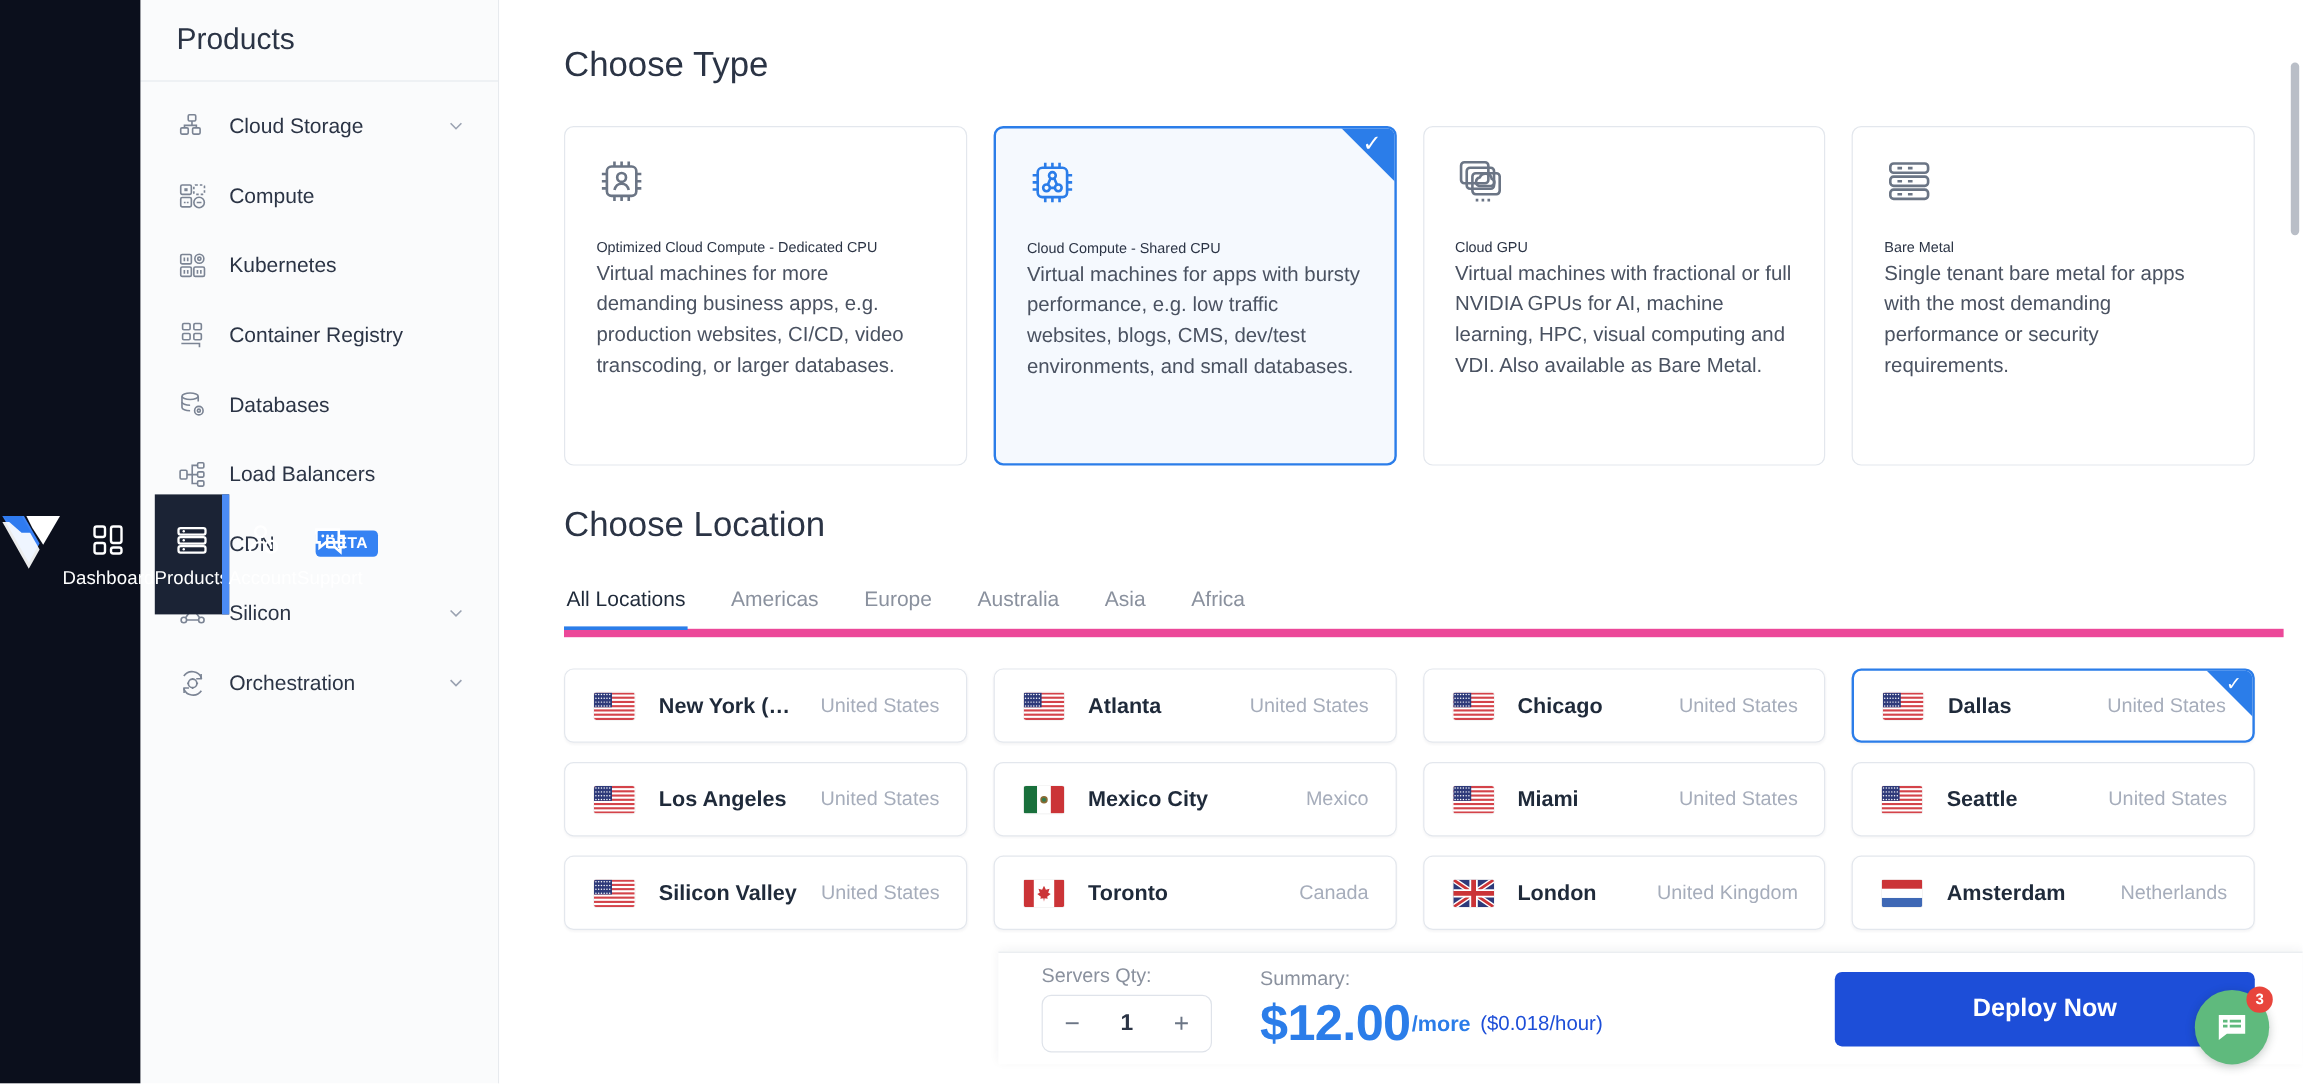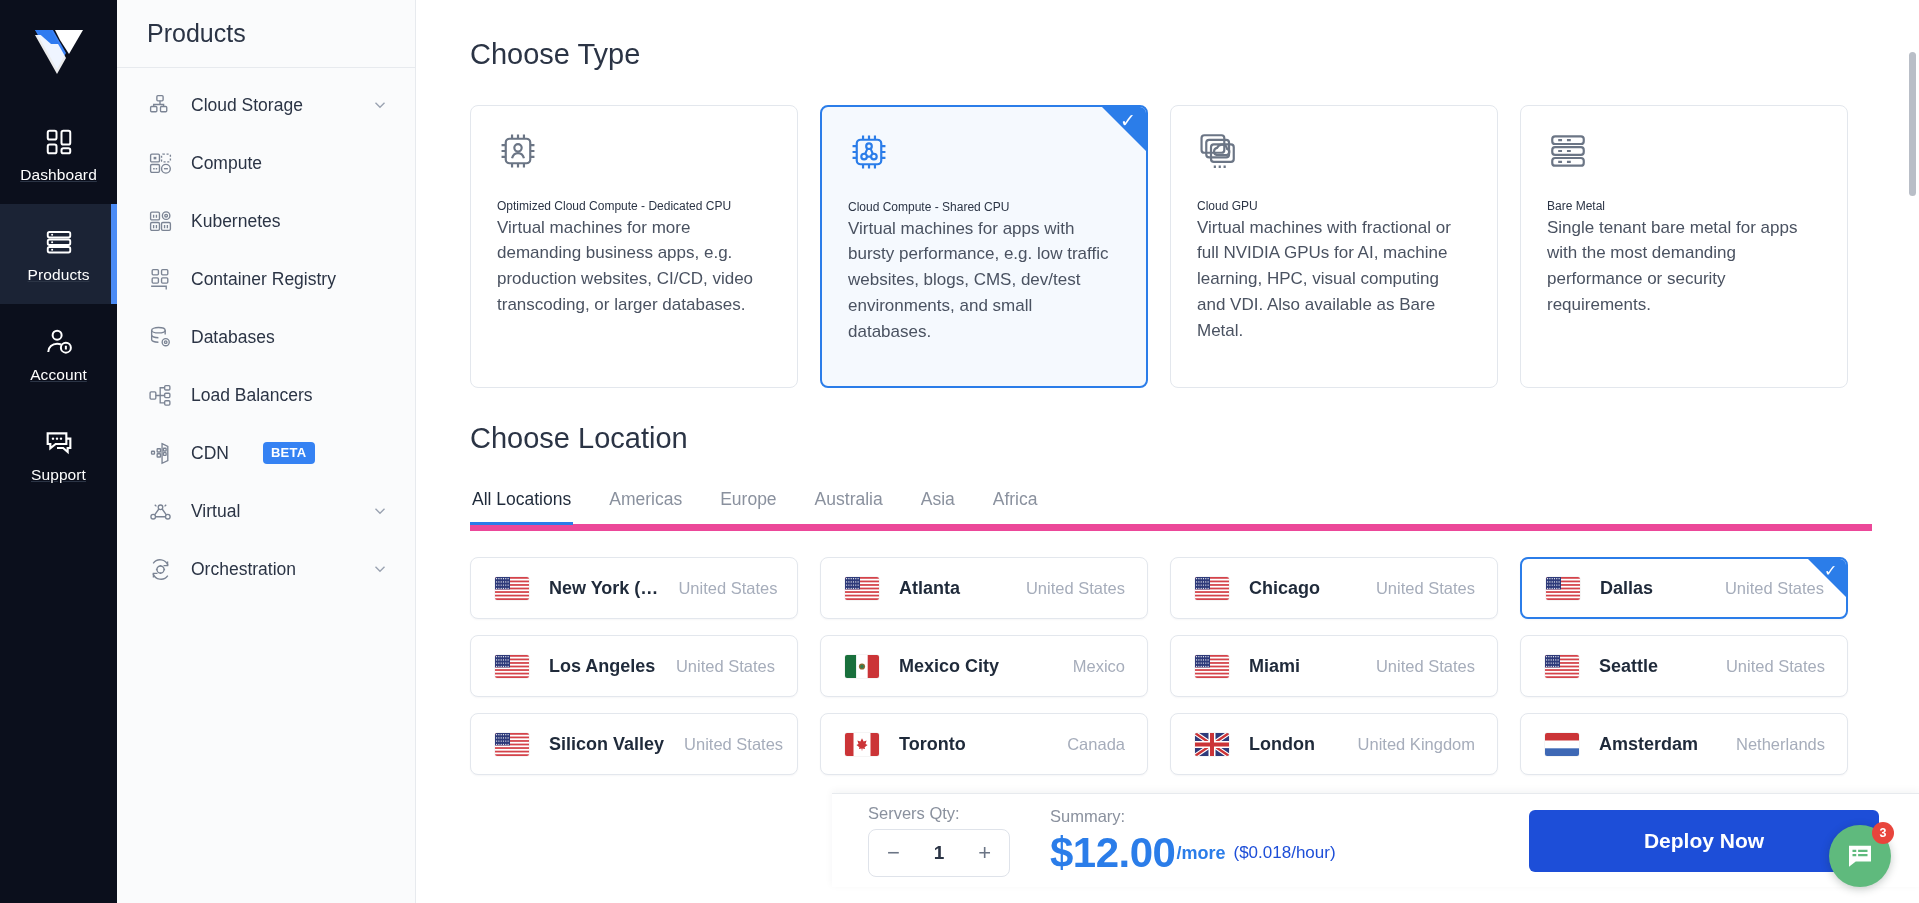--- a/index.html
+++ b/index.html
@@ -9,26 +9,25 @@
     font-family: "Liberation Sans", sans-serif;
     background: #ffffff;
     color: #2b3445;
   }
   .app { display: flex; width: 1919px; height: 903px; position: relative; }
 
   
   .rail {
     width: 117px; flex: 0 0 117px;
     background: #0b0f1c;
-    display: flex; flex-direction: column;
+    display: flex; 
     align-items: center;
     padding-top: 20px;
     position: relative;
     z-index: 5;
-    text-decoration: underline;
   }
   .logo { width: 60px; height: 62px; display:flex; align-items:center; justify-content:center; margin-bottom: 22px; }
   .rail-item {
     width: 117px; height: 100px;
     display: flex; flex-direction: column;
     align-items: center; justify-content: center;
     gap: 8px;
     color: #ffffff;
     position: relative;
     cursor: pointer;
@@ -77,21 +76,21 @@
 
   
   .main {
     flex: 1 1 auto;
     position: relative;
     overflow: hidden;
     background: #fff;
   }
   .scroller {
     position: absolute; inset: 0;
-    padding: 24px 47px 0 36px;
+    padding: 24px 16px 0 36px;
     overflow: hidden;
   }
   .sec-title {
     font-size: 29px; color: #2b3445;
     margin: 14px 0 0 18px;
     font-weight: normal;
   }
 
   
   .type-grid {
@@ -431,21 +430,21 @@
       <div class="prod-item">
         <span class="prod-icon">
           <svg width="25" height="25" viewBox="0 0 24 24" fill="none" stroke="currentColor" stroke-width="1.3">
             <circle cx="12" cy="8" r="2.2"></circle>
             <circle cx="5" cy="17" r="2.2"></circle>
             <circle cx="19" cy="17" r="2.2"></circle>
             <path d="M10.4 9.6L6.4 15.2M13.6 9.6l4 5.6M7.2 17h9.6"></path>
             <path d="M6.5 5.5l1.6 1.6M17.5 5.5l-1.6 1.6"></path>
           </svg>
         </span>
-        <span class="prod-label">Virtual</span>
+        <span class="prod-label">Silicon</span>
         <span class="chev">
           <svg width="18" height="18" viewBox="0 0 24 24" fill="none" stroke="currentColor" stroke-width="1.8">
               <path d="M6 9l6 6 6-6"></path>
             </svg>
         </span>
       </div>
 
       <div class="prod-item">
         <span class="prod-icon">
           <svg width="25" height="25" viewBox="0 0 24 24" fill="none" stroke="currentColor" stroke-width="1.3">

